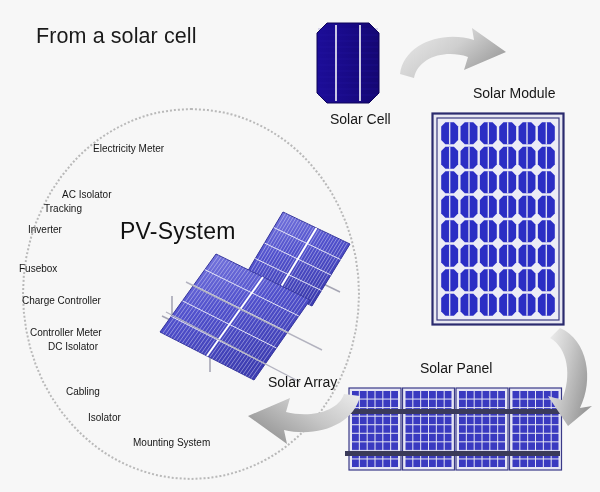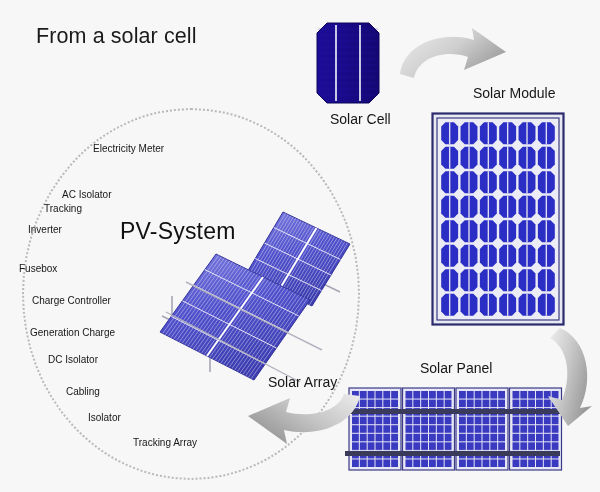--- a/index.html
+++ b/index.html
@@ -84,26 +84,26 @@
   <div class="pv-circle"></div>
 
   <div class="pv-heading">PV-System</div>
 
   <div id="comp-list">
       <div class="comp" style="left: 93px; top: 143px;">Electricity Meter</div>
       <div class="comp" style="left: 62px; top: 174px; margin-top: 15px;">AC Isolator</div>
       <div class="comp" style="left: 44px; top: 203px;">Tracking</div>
       <div class="comp" style="left: 28px; top: 224px;">Inverter</div>
       <div class="comp" style="left: 19px; top: 263px;">Fusebox</div>
-      <div class="comp" style="left: 32px; top: 295px;">Charge Controller</div>
-      <div class="comp" style="left: 30px; top: 327px;">Generation Charge</div>
-      <div class="comp" style="left: 48px; top: 354px;">DC Isolator</div>
+      <div class="comp" style="left: 22px; top: 295px;">Charge Controller</div>
+      <div class="comp" style="left: 30px; top: 327px;">Controller Meter</div>
+      <div class="comp" style="left: 48px; top: 341px;">DC Isolator</div>
       <div class="comp" style="left: 66px; top: 386px;">Cabling</div>
       <div class="comp" style="left: 88px; top: 412px;">Isolator</div>
-      <div class="comp" style="left: 133px; top: 437px;">Tracking Array</div>
+      <div class="comp" style="left: 133px; top: 437px;">Mounting System</div>
     </div>
 
   <div class="cell-wrap">
     <svg width="64" height="82" viewBox="0 0 64 82">
       <defs>
         <linearGradient id="cellg" x1="0" y1="0" x2="1" y2="0">
           <stop offset="0%" stop-color="#1c0d98"></stop>
           <stop offset="45%" stop-color="#190a8a"></stop>
           <stop offset="100%" stop-color="#140772"></stop>
         </linearGradient>

